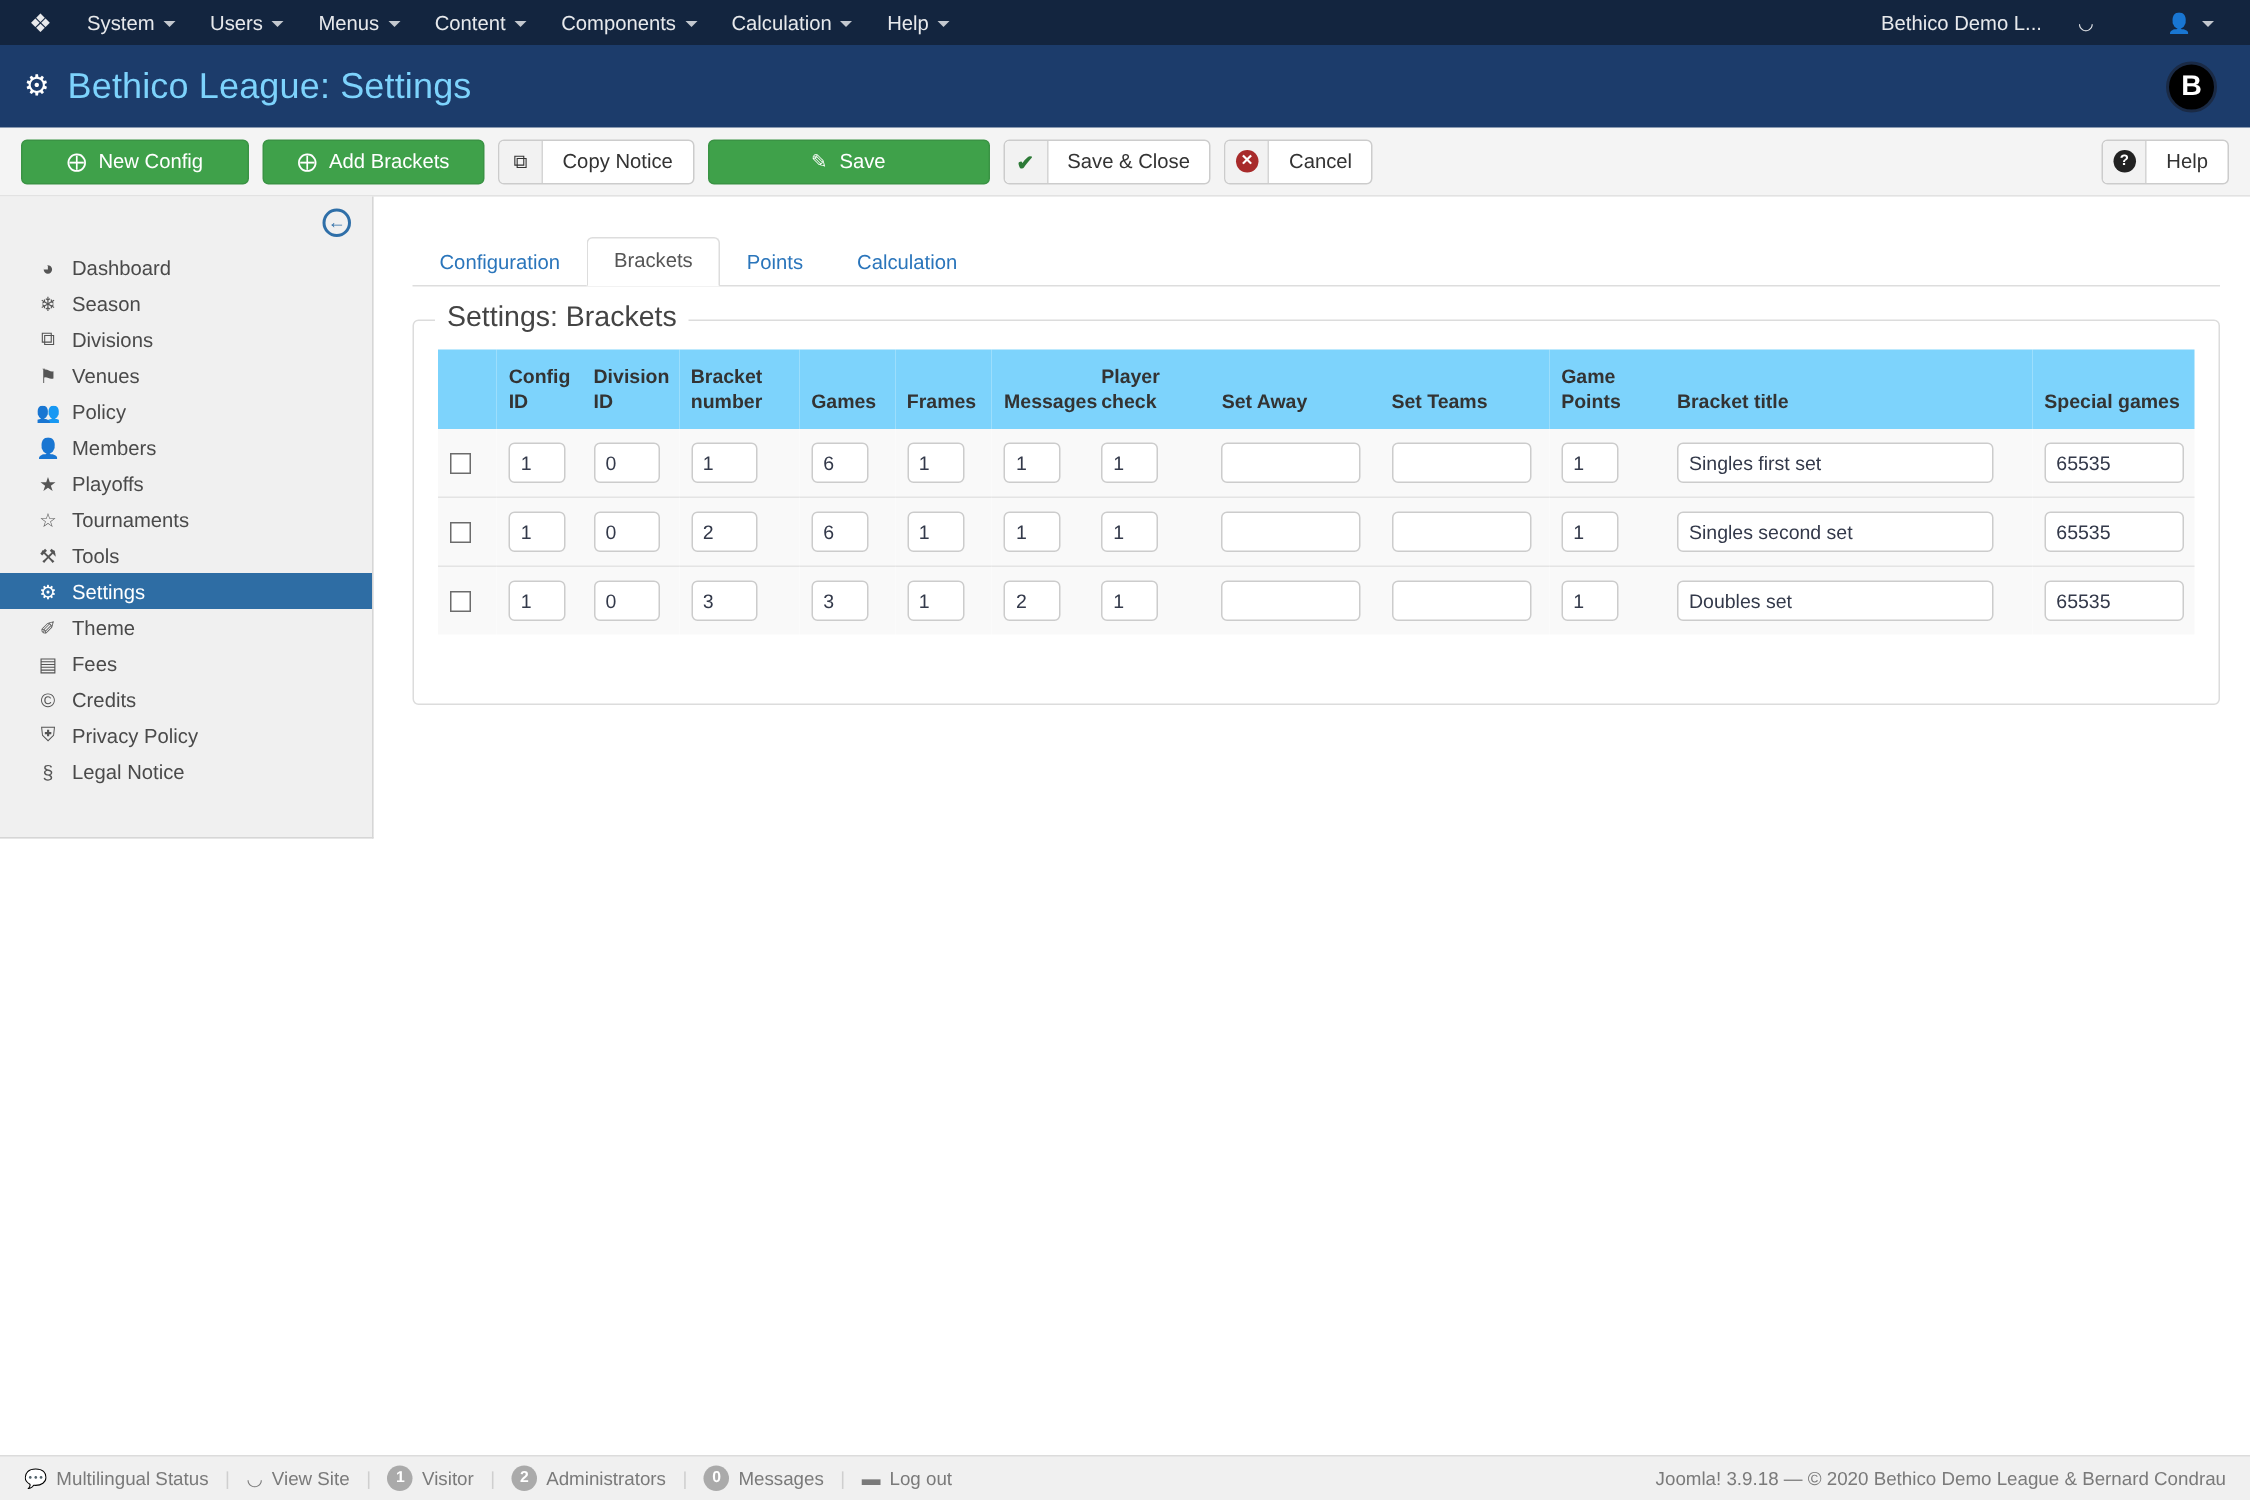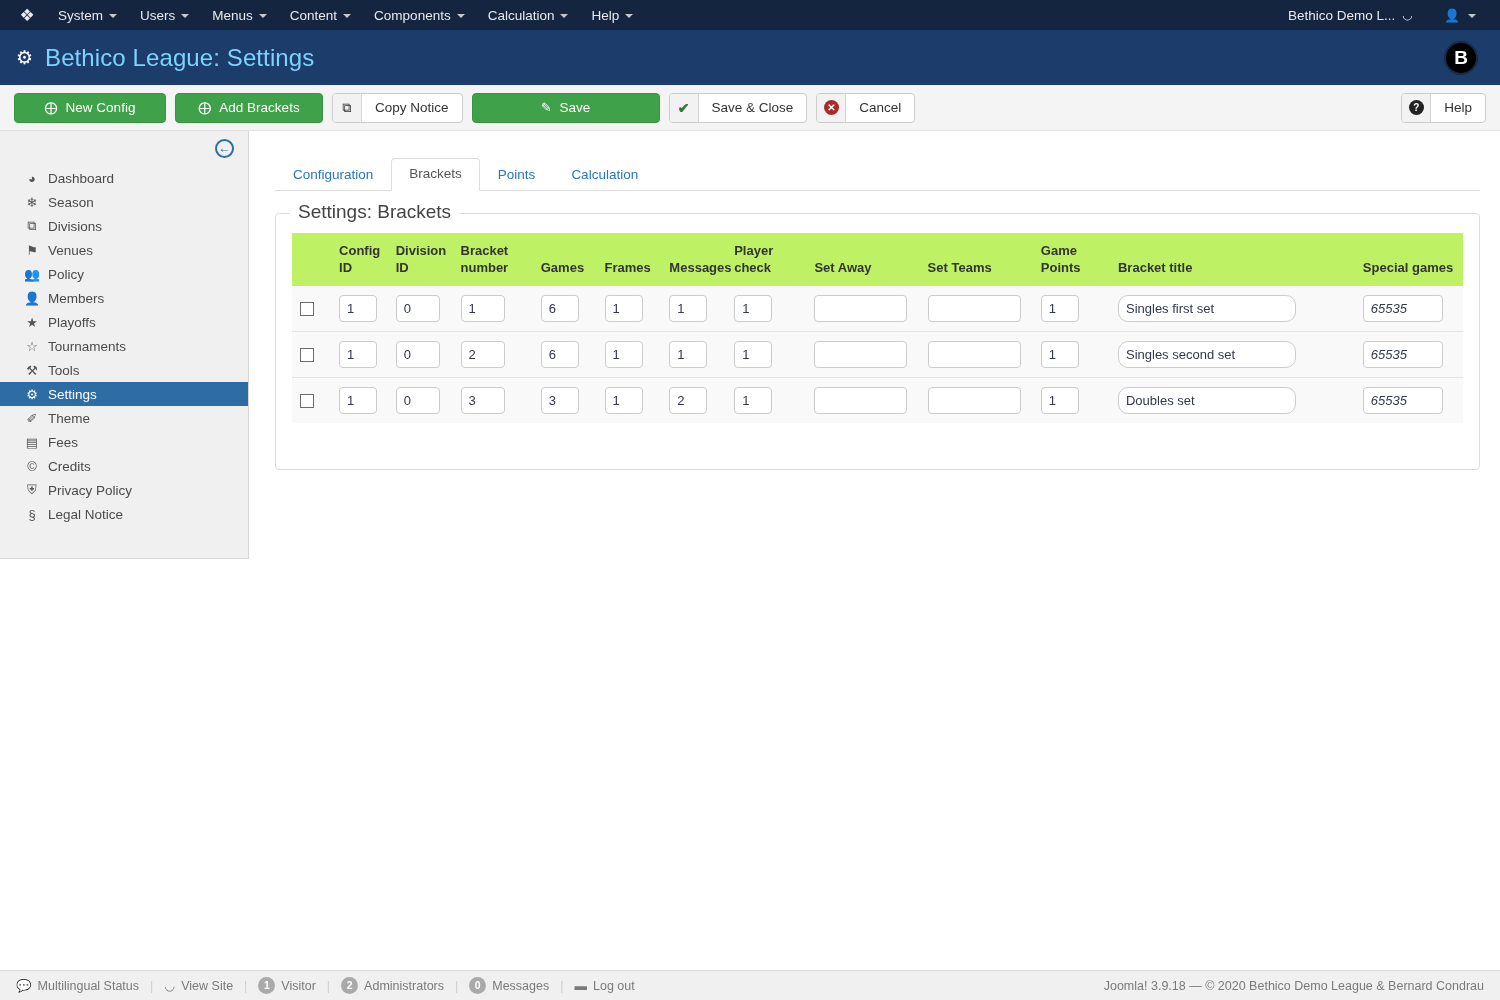--- a/index.html
+++ b/index.html
@@ -44,21 +44,21 @@
     display: inline-block;
     width: 0; height: 0;
     border-left: 4px solid transparent;
     border-right: 4px solid transparent;
     border-top: 4px solid #c3c8cf;
     position: relative; top: 1px;
   }
   #topbar-right {
     margin-left: auto;
     display: flex; align-items: center;
-    gap: 0;
+    gap: 17px;
     color: #e7e9ec;
     justify-content: center;
   }
   #topbar-right .site-name { white-space: nowrap; }
   .ext-icon { margin-left: 7px; font-size: 12px; color: #e7e9ec; }
   .user-block { display: flex; align-items: center; gap: 7px; margin-left: 32px; margin-right: 8px; }
   .user-glyph { font-size: 13px; }
 
   
   #subhead {
@@ -247,21 +247,21 @@
   }
 
   
   table.brackets {
     width: 100%;
     border-collapse: collapse;
     margin-top: 19px;
     table-layout: fixed;
   }
   table.brackets thead th {
-    background: #bef264;
+    background: #7dd3fc;
     color: #333;
     font-size: 13px;
     font-weight: bold;
     text-align: left;
     vertical-align: bottom;
     padding: 9px 8px 10px 8px;
     line-height: 17px;
   }
   table.brackets tbody td {
     background: #f9f9f9;
@@ -302,22 +302,22 @@
   col.c-chk   { width: 78px; }
   col.c-away  { width: 110px; }
   col.c-home  { width: 110px; }
   col.c-gp    { width: 75px; }
   col.c-title { width: 238px; }
   col.c-spec  { width: 105px; }
 
   .w-narrow  { width: 38px; }
   .w-medium  { width: 44px; }
   .w-away    { width: 93px; }
-  .w-title   { width: 178px; border-radius: 10px; }
-  .w-spec    { width: 80px; font-style: italic; }
+  .w-title   { width: 211px; }
+  .w-spec    { width: 93px; }
 
   
   #statusbar {
     position: absolute;
     left: 0; bottom: 0;
     width: 1500px;
     height: 30px;
     background: #f0f0f0;
     border-top: 1px solid #dcdcdc;
     display: flex;

